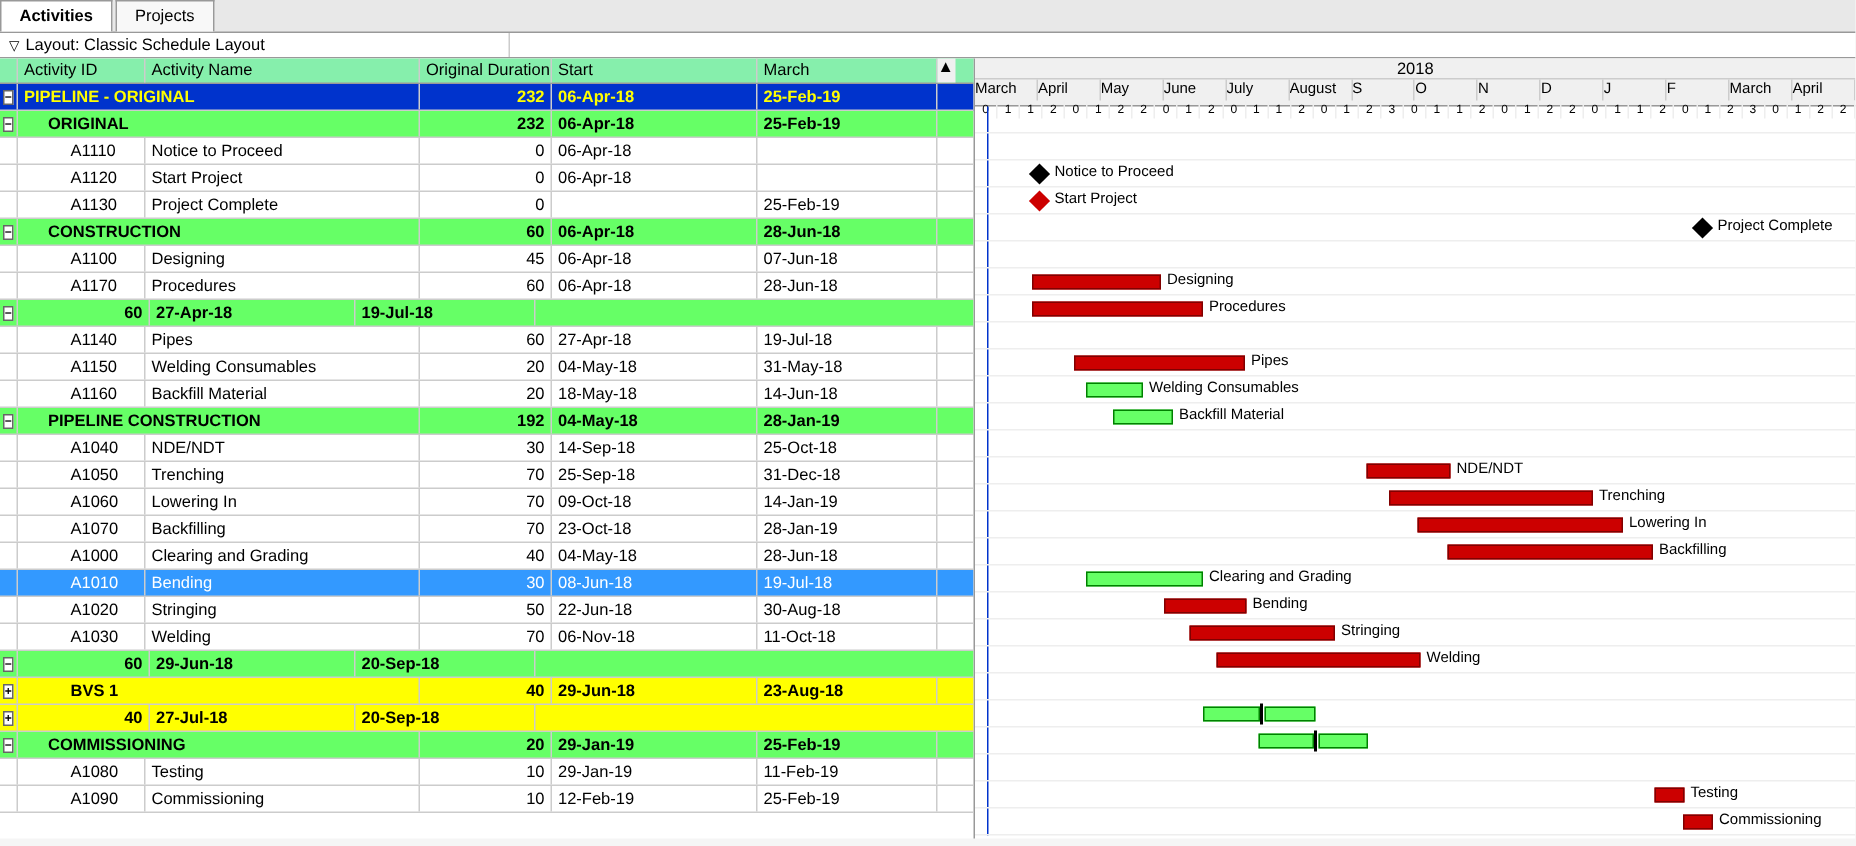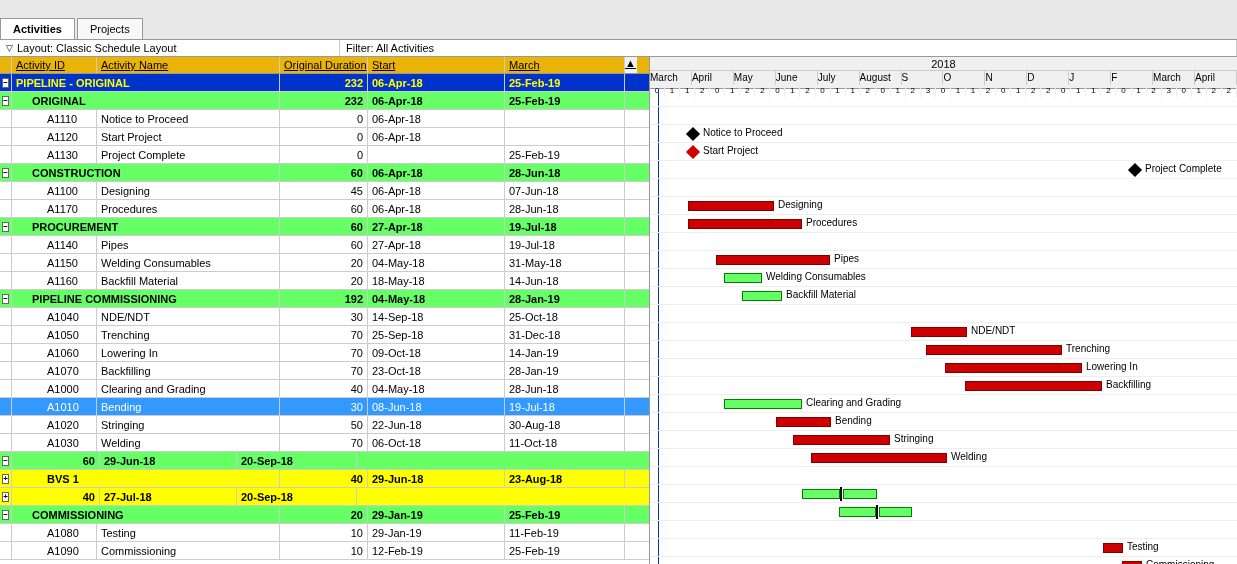--- a/index.html
+++ b/index.html
@@ -1,30 +1,30 @@
 <!DOCTYPE html>
 <html><head>
 <meta charset="utf-8">
 <style>
 * { margin: 0; padding: 0; box-sizing: border-box; }
 body { font-family: Tahoma, Arial, sans-serif; font-size: 11px; background: #f5f5f5; width: 1237px; height: 564px; overflow: hidden; }
 
 .tabs { display: flex; background: #e8e8e8; border-bottom: 1px solid #999; }
-.tab { padding: 4px 12px; border: 1px solid #999; border-bottom: none; background: #f8f8f8; margin-right: 2px; cursor: pointer; margin-top: 18px; }
+.tab { padding: 4px 12px; border: 1px solid #999; border-bottom: none; background: #f8f8f8; margin-right: 2px; cursor: pointer; }
 .tab.active { background: #fff; font-weight: bold; }
 
 .toolbar { display: flex; border-bottom: 1px solid #999; background: #fff; }
 .toolbar-section { border-right: 1px solid #ccc; padding: 2px 6px; display: flex; align-items: center; }
 .chev { font-size: 9px; margin-right: 4px; }
 
 .main { display: flex; height: 520px; }
 .left-panel { width: 650px; border-right: 1px solid #999; display: flex; flex-direction: column; background: #fff; }
 .right-panel { flex: 1; background: #fff; overflow: hidden; position: relative; }
 
-.grid-header { display: flex; background: #eab308; border-bottom: 1px solid #999; text-decoration: underline; }
+.grid-header { display: flex; background: #86efac; border-bottom: 1px solid #999; }
 .col-h { border-right: 1px solid #ccc; padding: 2px 4px; font-weight: normal; white-space: nowrap; overflow: hidden; }
 
 .grid-body { flex: 1; overflow-y: auto; overflow-x: hidden; }
 .row { display: flex; height: 18px; border-bottom: 1px solid #ccc; align-items: center; }
 .cell { border-right: 1px solid #ccc; padding: 1px 4px; height: 100%; display: flex; align-items: center; white-space: nowrap; overflow: hidden; }
 
 .c-toggle { width: 12px; justify-content: center; }
 .c-id   { width: 85px; }
 .c-name { width: 183px; }
 .c-dur  { width: 88px; justify-content: flex-end; }
@@ -67,23 +67,20 @@
 
 <div class="tabs">
   <div class="tab active">Activities</div>
   <div class="tab">Projects</div>
 </div>
 
 <div class="toolbar">
   <div class="toolbar-section" style="width:340px">
     <span class="chev">▽</span>
     <span>Layout: Classic Schedule Layout</span>
-  </div>
-  <div class="toolbar-section" style="flex:1">
-    <span>Filter: All Activities</span>
   </div>
 </div>
 
 <div class="main">
   <div class="left-panel">
     <div class="grid-header">
       <div class="col-h c-toggle"></div>
       <div class="col-h c-id">Activity ID</div>
       <div class="col-h c-name">Activity Name</div>
       <div class="col-h c-dur">Original Duration</div>
@@ -156,21 +153,20 @@
           <div class="cell c-id indent2">A1170</div>
           <div class="cell c-name">Procedures</div>
           <div class="cell c-dur">60</div>
           <div class="cell c-start">06-Apr-18</div>
           <div class="cell c-finish">28-Jun-18</div>
         </div>
         <div class="row lvl2">
           <div class="cell c-toggle">
             <div class="toggle-btn">−</div>
           </div>
-          <div class="cell indent1" style="width: 268px;">PROCUREMENT</div>
           <div class="cell c-dur">60</div>
           <div class="cell c-start">27-Apr-18</div>
           <div class="cell c-finish">19-Jul-18</div>
         </div>
         <div class="row ">
           <div class="cell c-toggle"></div>
           <div class="cell c-id indent2">A1140</div>
           <div class="cell c-name">Pipes</div>
           <div class="cell c-dur">60</div>
           <div class="cell c-start">27-Apr-18</div>
@@ -189,21 +185,21 @@
           <div class="cell c-id indent2">A1160</div>
           <div class="cell c-name">Backfill Material</div>
           <div class="cell c-dur">20</div>
           <div class="cell c-start">18-May-18</div>
           <div class="cell c-finish">14-Jun-18</div>
         </div>
         <div class="row lvl2">
           <div class="cell c-toggle">
             <div class="toggle-btn">−</div>
           </div>
-          <div class="cell indent1" style="width: 268px;">PIPELINE COMMISSIONING</div>
+          <div class="cell indent1" style="width: 268px;">PIPELINE CONSTRUCTION</div>
           <div class="cell c-dur">192</div>
           <div class="cell c-start">04-May-18</div>
           <div class="cell c-finish">28-Jan-19</div>
         </div>
         <div class="row ">
           <div class="cell c-toggle"></div>
           <div class="cell c-id indent2">A1040</div>
           <div class="cell c-name">NDE/NDT</div>
           <div class="cell c-dur">30</div>
           <div class="cell c-start">14-Sep-18</div>
@@ -255,21 +251,21 @@
           <div class="cell c-name">Stringing</div>
           <div class="cell c-dur">50</div>
           <div class="cell c-start">22-Jun-18</div>
           <div class="cell c-finish">30-Aug-18</div>
         </div>
         <div class="row ">
           <div class="cell c-toggle"></div>
           <div class="cell c-id indent2">A1030</div>
           <div class="cell c-name">Welding</div>
           <div class="cell c-dur">70</div>
-          <div class="cell c-start">06-Oct-18</div>
+          <div class="cell c-start">06-Nov-18</div>
           <div class="cell c-finish">11-Oct-18</div>
         </div>
         <div class="row lvl2">
           <div class="cell c-toggle">
             <div class="toggle-btn">−</div>
           </div>
           <div class="cell c-dur">60</div>
           <div class="cell c-start">29-Jun-18</div>
           <div class="cell c-finish">20-Sep-18</div>
         </div>

